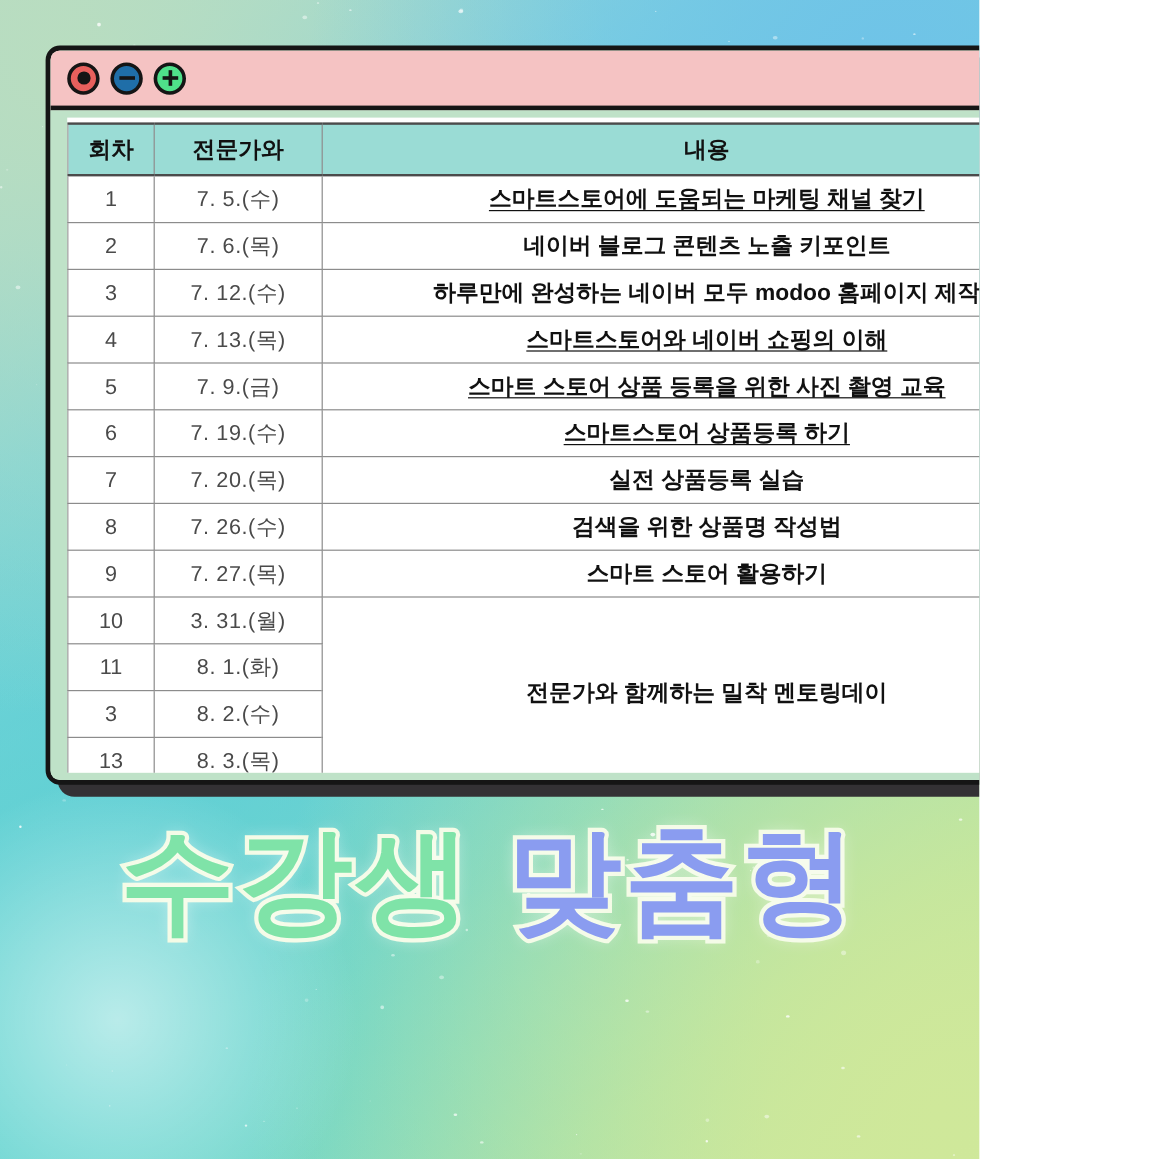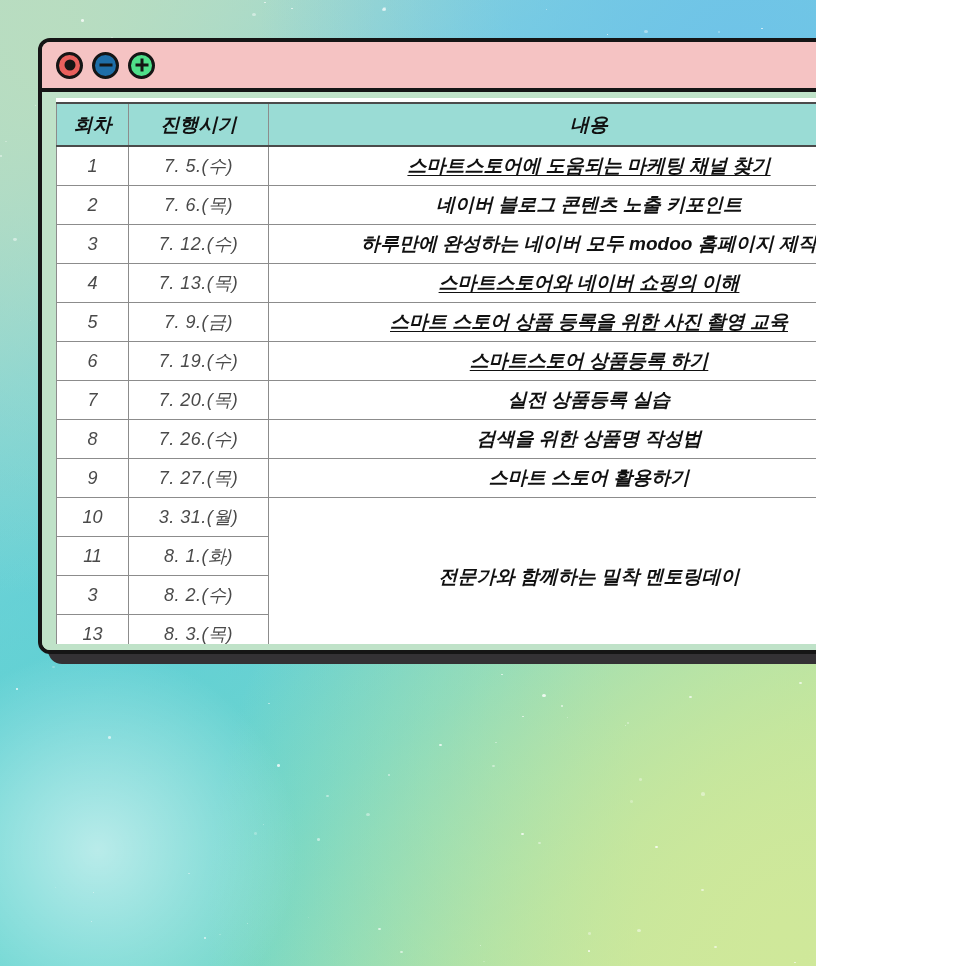--- a/index.html
+++ b/index.html
@@ -9,21 +9,20 @@
   }
   #page{
     position:relative;width:816px;height:966px;overflow:hidden;
     background:
       radial-gradient(circle at 12% 88%, rgba(255,255,255,.55) 0%, rgba(255,255,255,0) 18%),
       radial-gradient(ellipse at 90% 8%, #6fc3e8 0%, rgba(111,195,232,0) 46%),
       radial-gradient(ellipse at 6% 6%,  #b9ddc0 0%, rgba(185,221,192,0) 42%),
       radial-gradient(ellipse at 96% 96%, #cfe89a 0%, rgba(207,232,154,0) 52%),
       radial-gradient(ellipse at 4% 92%, #62d4d0 0%, rgba(98,212,208,0) 55%),
       linear-gradient(145deg,#b6dcc4 0%,#7fd3de 26%,#63c9dd 48%,#79d6c9 66%,#aee2a6 84%,#d2e99a 100%);
-    font-style: italic;
   }
   
   #speckles{position:absolute;inset:0;pointer-events:none;}
   #speckles i{position:absolute;background:#fff;border-radius:50%;opacity:.85;}
 
   
   .win-shadow{
     position:absolute;left:48px;top:48px;width:876px;height:616px;
     background:#333134;border-radius:14px;
   }
@@ -225,21 +224,21 @@
       <div class="sheet">
         <table class="curriculum">
           <colgroup>
             <col class="c-no">
               <col class="c-date">
               <col>
           </colgroup>
           <thead>
             <tr>
               <th>회차</th>
-              <th>진행시기</th>
+              <th>전문가와</th>
               <th>내용</th>
             </tr>
           </thead>
           <tbody id="tbody">
               <tr>
                 <td class="no">1</td>
                 <td class="date">7. 5.(수)</td>
                 <td class="topic underline"><span>스마트스토어에 도움되는 마케팅 채널 찾기</span></td>
               </tr>
               <tr>
@@ -300,15 +299,18 @@
                 <td class="date">8. 3.(목)</td>
               </tr>
             </tbody>
         </table>
       </div>
     </div>
 
   </div>
 
   <div class="headline">
+    <span class="hl-line">
+      <span class="w-green">수강생</span><span class="gap"></span><span class="w-blue">맞춤형</span>
+    </span>
   </div>
 
 </div>
 
 </body></html>

